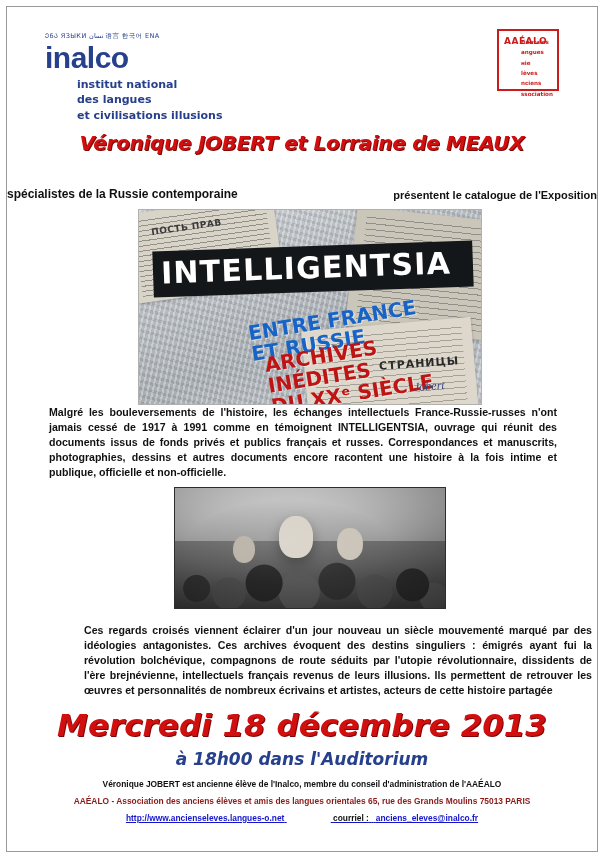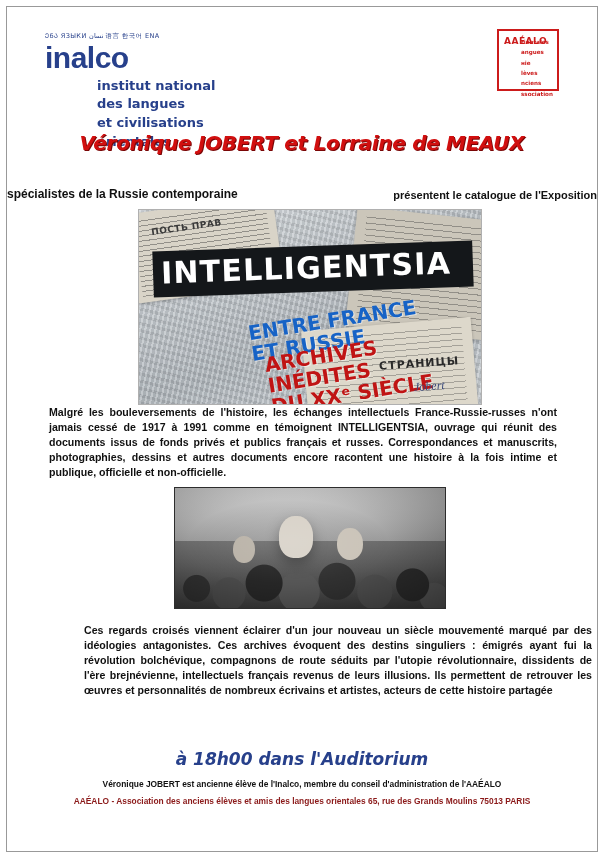--- a/index.html
+++ b/index.html
@@ -49,26 +49,26 @@
   .inalco-word {
     font-family: Liberation Sans, sans-serif;
     font-size: 30px;
     font-weight: bold;
     color: #27408b;
     letter-spacing: -0.5px;
     line-height: 1.05;
   }
   .inalco-sub {
     font-family: "DejaVu Sans", sans-serif;
-    font-size: 13px;
+    font-size: 11px;
     font-weight: bold;
     color: #27408b;
     line-height: 1.45;
     margin-top: 3px;
-    margin-left: 52px;
+    margin-left: 32px;
   }
 
   .aaealo-logo {
     position: absolute;
     right: 38px;
     top: 22px;
     width: 62px;
     height: 62px;
     border: 2px solid #cc1b1b;
     box-sizing: border-box;
@@ -421,21 +421,21 @@
 <div class="page">
 
   <div class="header">
 
     <div class="inalco-logo">
       <div class="inalco-script">ᲔᲜᲐ ЯЗЫКИ نسان 语言 한국어 ENA</div>
       <div class="inalco-word">inalco</div>
       <div class="inalco-sub">
         <div>institut national</div>
         <div>des langues</div>
-        <div>et civilisations orientales</div>
+        <div>et civilisations illusions</div>
       </div>
     </div>
 
     <div class="aaealo-logo">
       <div class="aaealo-inner">
         <div class="aaealo-left">AAÉALO</div>
         <div class="aaealo-right">
           <div>rientales</div>
           <div>angues</div>
           <div>ніе</div>
@@ -478,18 +478,26 @@
     <div class="photo-ground"></div>
     <div class="photo-crowd"></div>
     <div class="photo-face3"></div>
     <div class="photo-face"></div>
     <div class="photo-face2"></div>
     <div class="photo-vignette"></div>
   </div>
 
   <div class="para para-2">Ces regards croisés viennent éclairer d'un jour nouveau un siècle mouvementé marqué par des idéologies antagonistes. Ces archives évoquent des destins singuliers : émigrés ayant fui la révolution bolchévique, compagnons de route séduits par l'utopie révolutionnaire, dissidents de l'ère brejnévienne, intellectuels français revenus de leurs illusions. Ils permettent de retrouver les œuvres et personnalités de nombreux écrivains et artistes, acteurs de cette histoire partagée</div>
 
+  <div class="date-line">Mercredi 18 décembre 2013</div>
   <div class="time-line">à 18h00 dans l'Auditorium</div>
 
   <div class="foot foot-1">Véronique JOBERT est ancienne élève de l'Inalco, membre du conseil d'administration de l'AAÉALO</div>
   <div class="foot foot-2">AAÉALO - Association des anciens élèves et amis des langues orientales  65, rue des Grands Moulins 75013 PARIS</div>
+  <div class="foot foot-3">
+    <a href="#" class="mail-link">http://www.ancienseleves.langues-o.net</a>
+    <span class="spacer plain">&nbsp;</span>
+    <span class="plain">courriel :</span>
+    <span class="plain">&nbsp;</span>
+    <a href="#" class="mail-link">anciens_eleves@inalco.fr</a>
+  </div>
 
 </div>
 
 </body></html>

